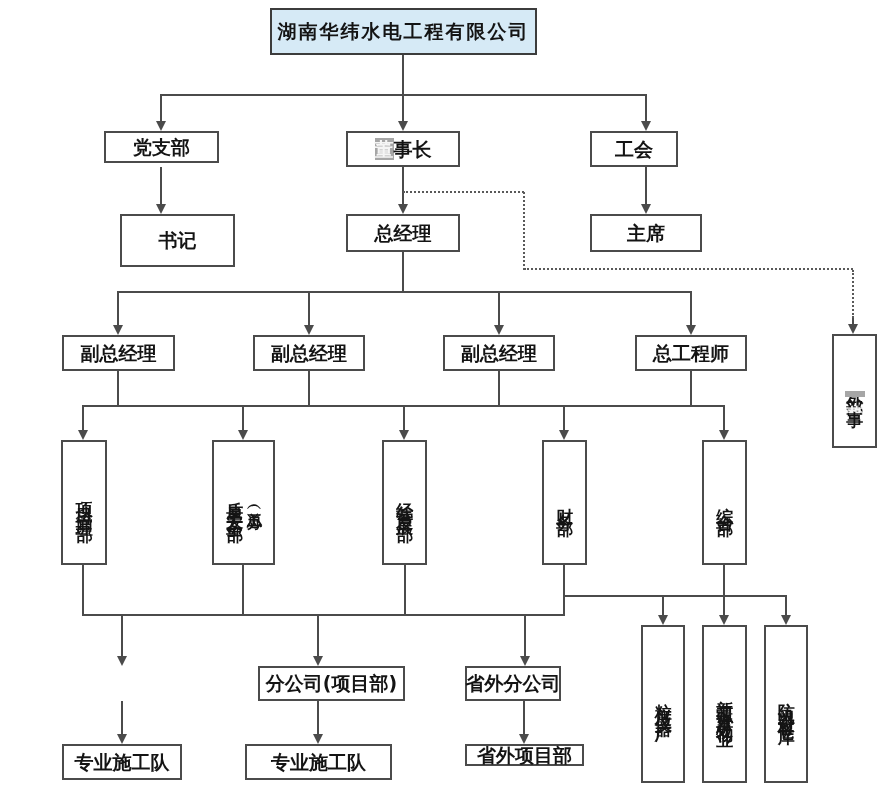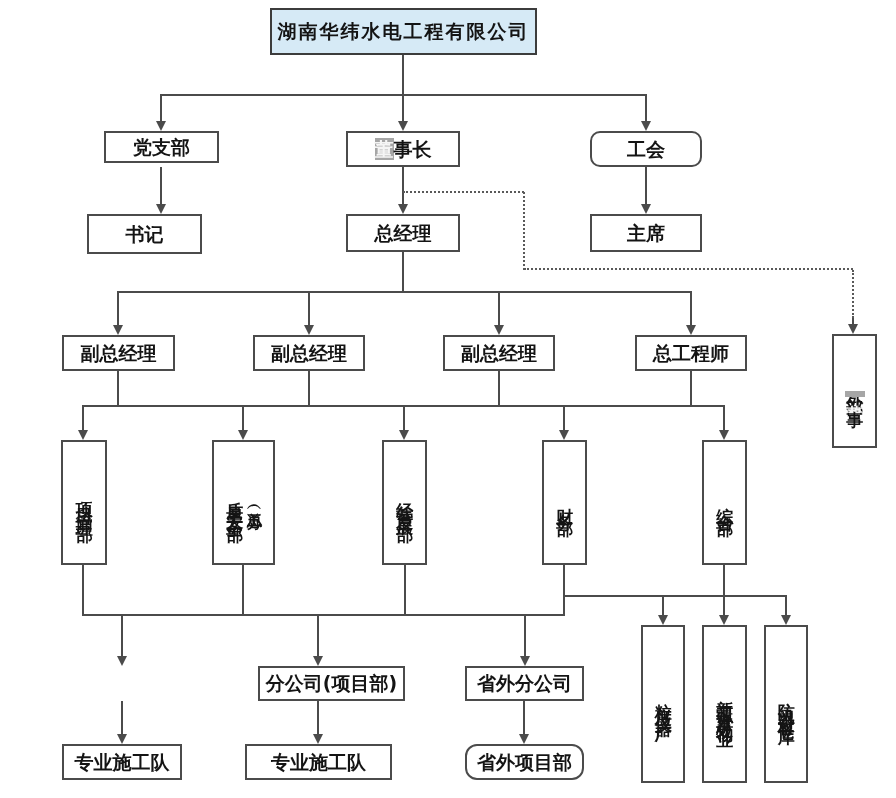--- a/index.html
+++ b/index.html
@@ -36,25 +36,25 @@
   <div class="node root" style="left:270px;top:8px;width:267px;height:47px;">
     <span>湖南华纬水电工程有限公司</span>
   </div>
 
   <div class="node" style="left:104px;top:131px;width:115px;height:32px;">
     <span>党支部</span>
   </div>
   <div class="node" style="left:346px;top:131px;width:114px;height:36px;">
     <span><span class="hl">董</span><span>事长</span></span>
   </div>
-  <div class="node" style="left:590px;top:131px;width:112px;height:36px;border-radius:10px;">
+  <div class="node" style="left:590px;top:131px;width:88px;height:36px;">
     <span>工会</span>
   </div>
 
-  <div class="node" style="left:87px;top:214px;width:115px;height:40px;text-align:center;">
+  <div class="node" style="left:120px;top:214px;width:115px;height:53px;text-align:center;">
     <span>书记</span>
   </div>
   <div class="node" style="left:346px;top:214px;width:114px;height:38px;">
     <span>总经理</span>
   </div>
   <div class="node" style="left:590px;top:214px;width:112px;height:38px;">
     <span>主席</span>
   </div>
 
   <div class="node" style="left:62px;top:335px;width:113px;height:36px;">
@@ -86,31 +86,31 @@
   <div class="node" style="left:542px;top:440px;width:45px;height:125px;">
     <span class="vtext">财务部</span>
   </div>
   <div class="node" style="left:702px;top:440px;width:45px;height:125px;">
     <span class="vtext">综合部</span>
   </div>
 
   <div class="node" style="left:245px;top:666px;width:147px;height:35px;margin-left:13px;">
     <span>分公司(项目部)</span>
   </div>
-  <div class="node" style="left:465px;top:666px;width:119px;height:35px;">
+  <div class="node" style="left:465px;top:666px;width:96px;height:35px;">
     <span>省外分公司</span>
   </div>
 
   <div class="node" style="left:62px;top:744px;width:120px;height:36px;">
     <span>专业施工队</span>
   </div>
   <div class="node" style="left:245px;top:744px;width:147px;height:36px;">
     <span>专业施工队</span>
   </div>
-  <div class="node" style="left:465px;top:744px;width:119px;height:36px;border-radius:12px;">
+  <div class="node" style="left:465px;top:744px;width:119px;height:22px;">
     <span>省外项目部</span>
   </div>
 
   <div class="node" style="left:641px;top:625px;width:44px;height:158px;">
     <span class="vtext">粒度仪器厂</span>
   </div>
   <div class="node" style="left:702px;top:625px;width:45px;height:158px;">
     <span class="vtext tight">新疆办事处物业</span>
   </div>
   <div class="node" style="left:764px;top:625px;width:44px;height:158px;">

